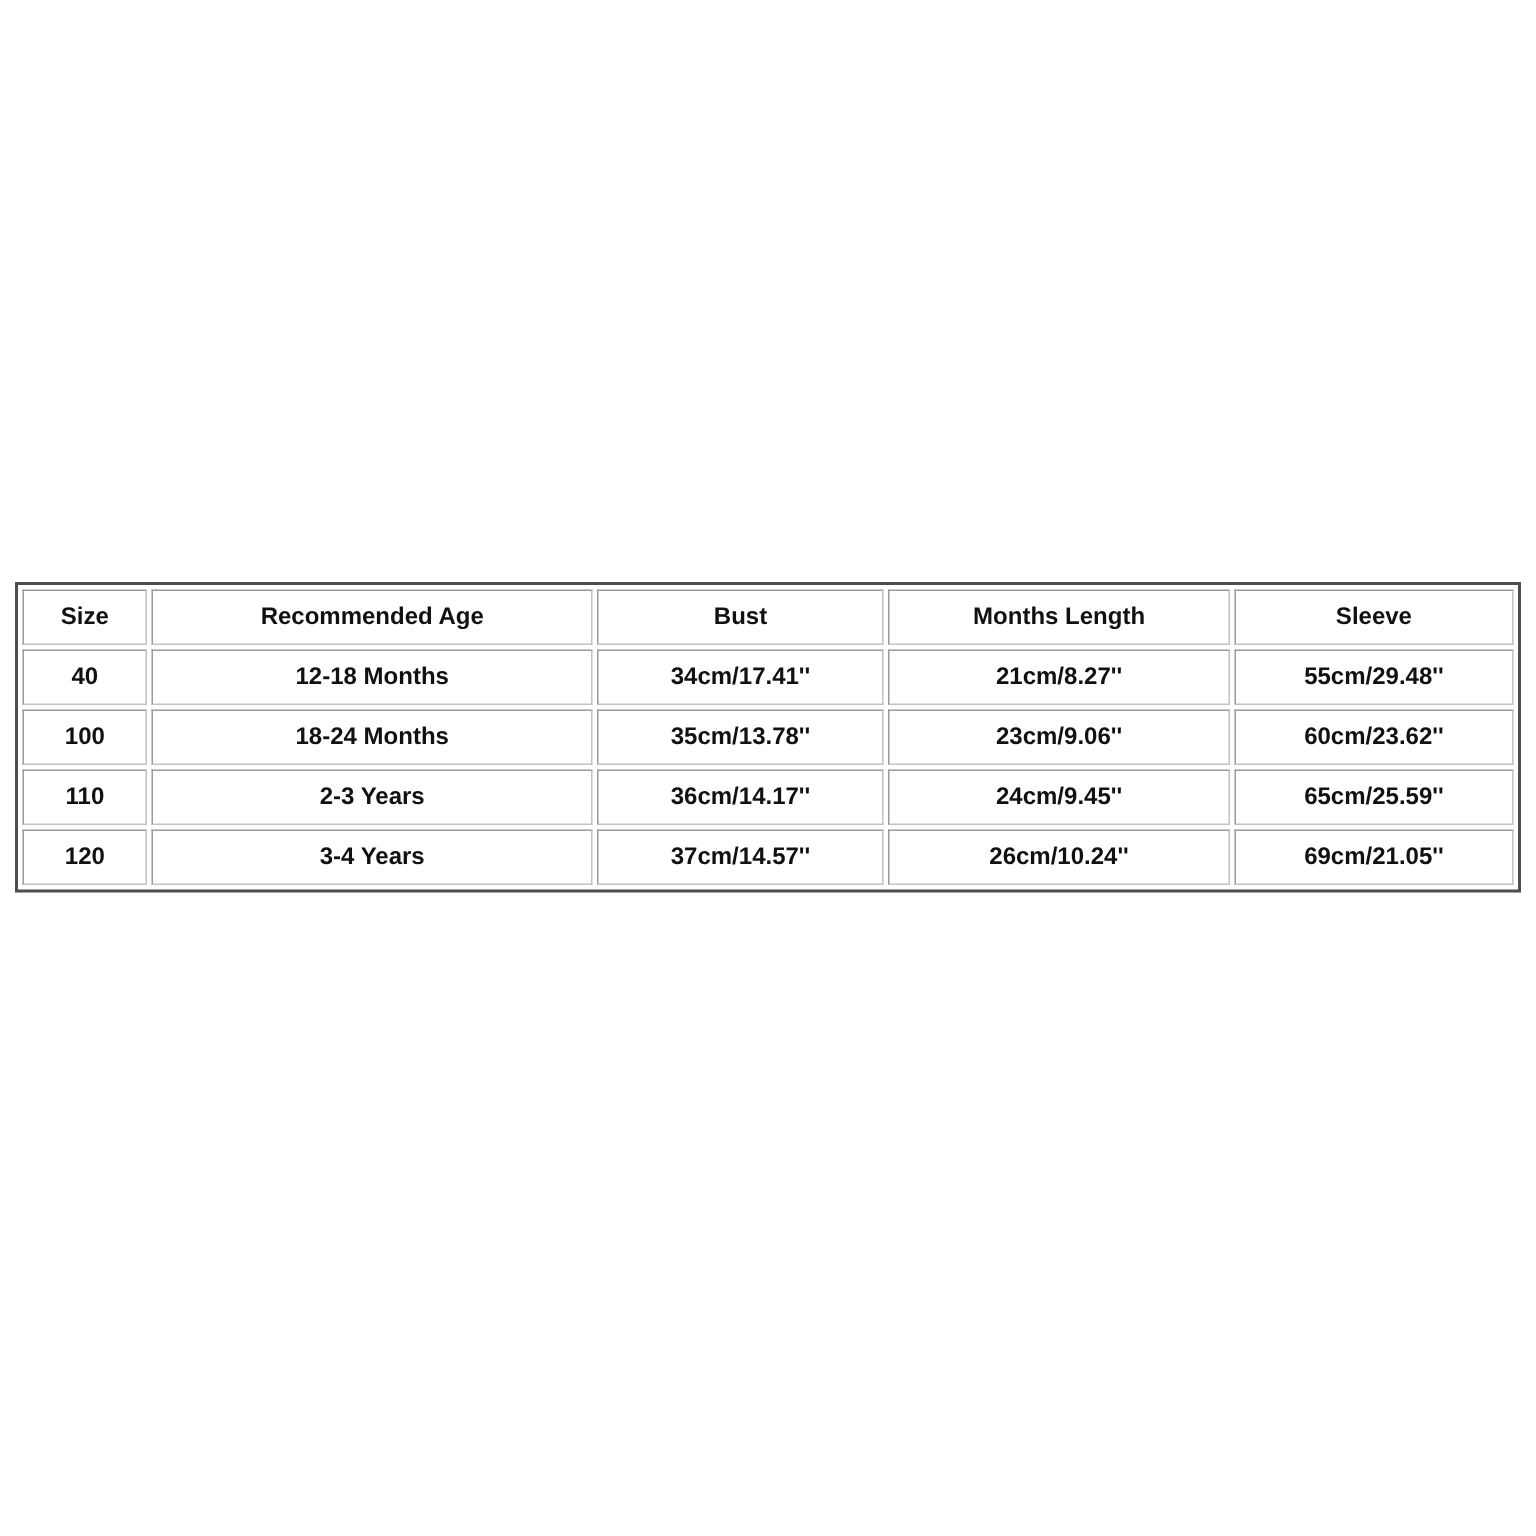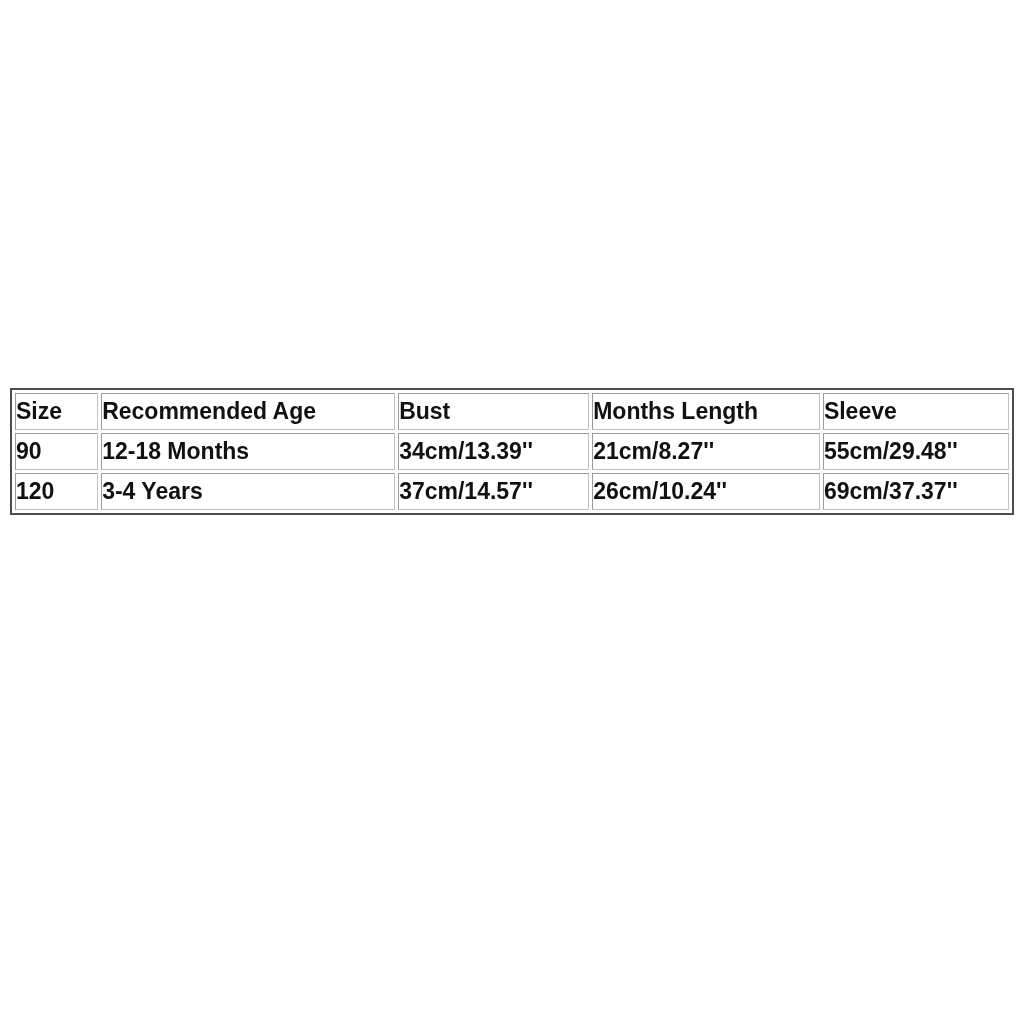--- a/index.html
+++ b/index.html
@@ -25,23 +25,23 @@
     table-layout: fixed;
     border-collapse: separate;
     border-spacing: 3px;
     border: 2px solid var(--outer-border, #4d4d4d);
     background: var(--page-bg, #ffffff);
   }
   table.size-chart th,
   table.size-chart td {
     height: 35px;
     padding: 0 0;
-    text-align: left;
+    text-align: center;
     vertical-align: middle;
-    font-size: 23px;
+    font-size: 16px;
     font-weight: bold;
     color: var(--text-color, #111111);
     background: var(--cell-bg, #ffffff);
     border: 1px solid;
     border-color: #9a9a9a #c2c2c2 #c2c2c2 #9a9a9a;
     overflow: hidden;
     white-space: nowrap;
   }
 </style>
 </head>
@@ -60,28 +60,42 @@
       <tr>
           <th>Size</th>
           <th>Recommended Age</th>
           <th>Bust</th>
           <th>Months Length</th>
           <th>Sleeve</th>
         </tr>
     </thead>
     <tbody>
         <tr>
-          <td>90</td>
+          <td>40</td>
           <td>12-18 Months</td>
-          <td>34cm/13.39''</td>
+          <td>34cm/17.41''</td>
           <td>21cm/8.27''</td>
           <td>55cm/29.48''</td>
+        </tr>
+        <tr>
+          <td>100</td>
+          <td>18-24 Months</td>
+          <td>35cm/13.78''</td>
+          <td>23cm/9.06''</td>
+          <td>60cm/23.62''</td>
+        </tr>
+        <tr>
+          <td>110</td>
+          <td>2-3 Years</td>
+          <td>36cm/14.17''</td>
+          <td>24cm/9.45''</td>
+          <td>65cm/25.59''</td>
         </tr>
         <tr>
           <td>120</td>
           <td>3-4 Years</td>
           <td>37cm/14.57''</td>
           <td>26cm/10.24''</td>
-          <td>69cm/37.37''</td>
+          <td>69cm/21.05''</td>
         </tr>
       </tbody>
   </table>
 </div>
 
 </body></html>

